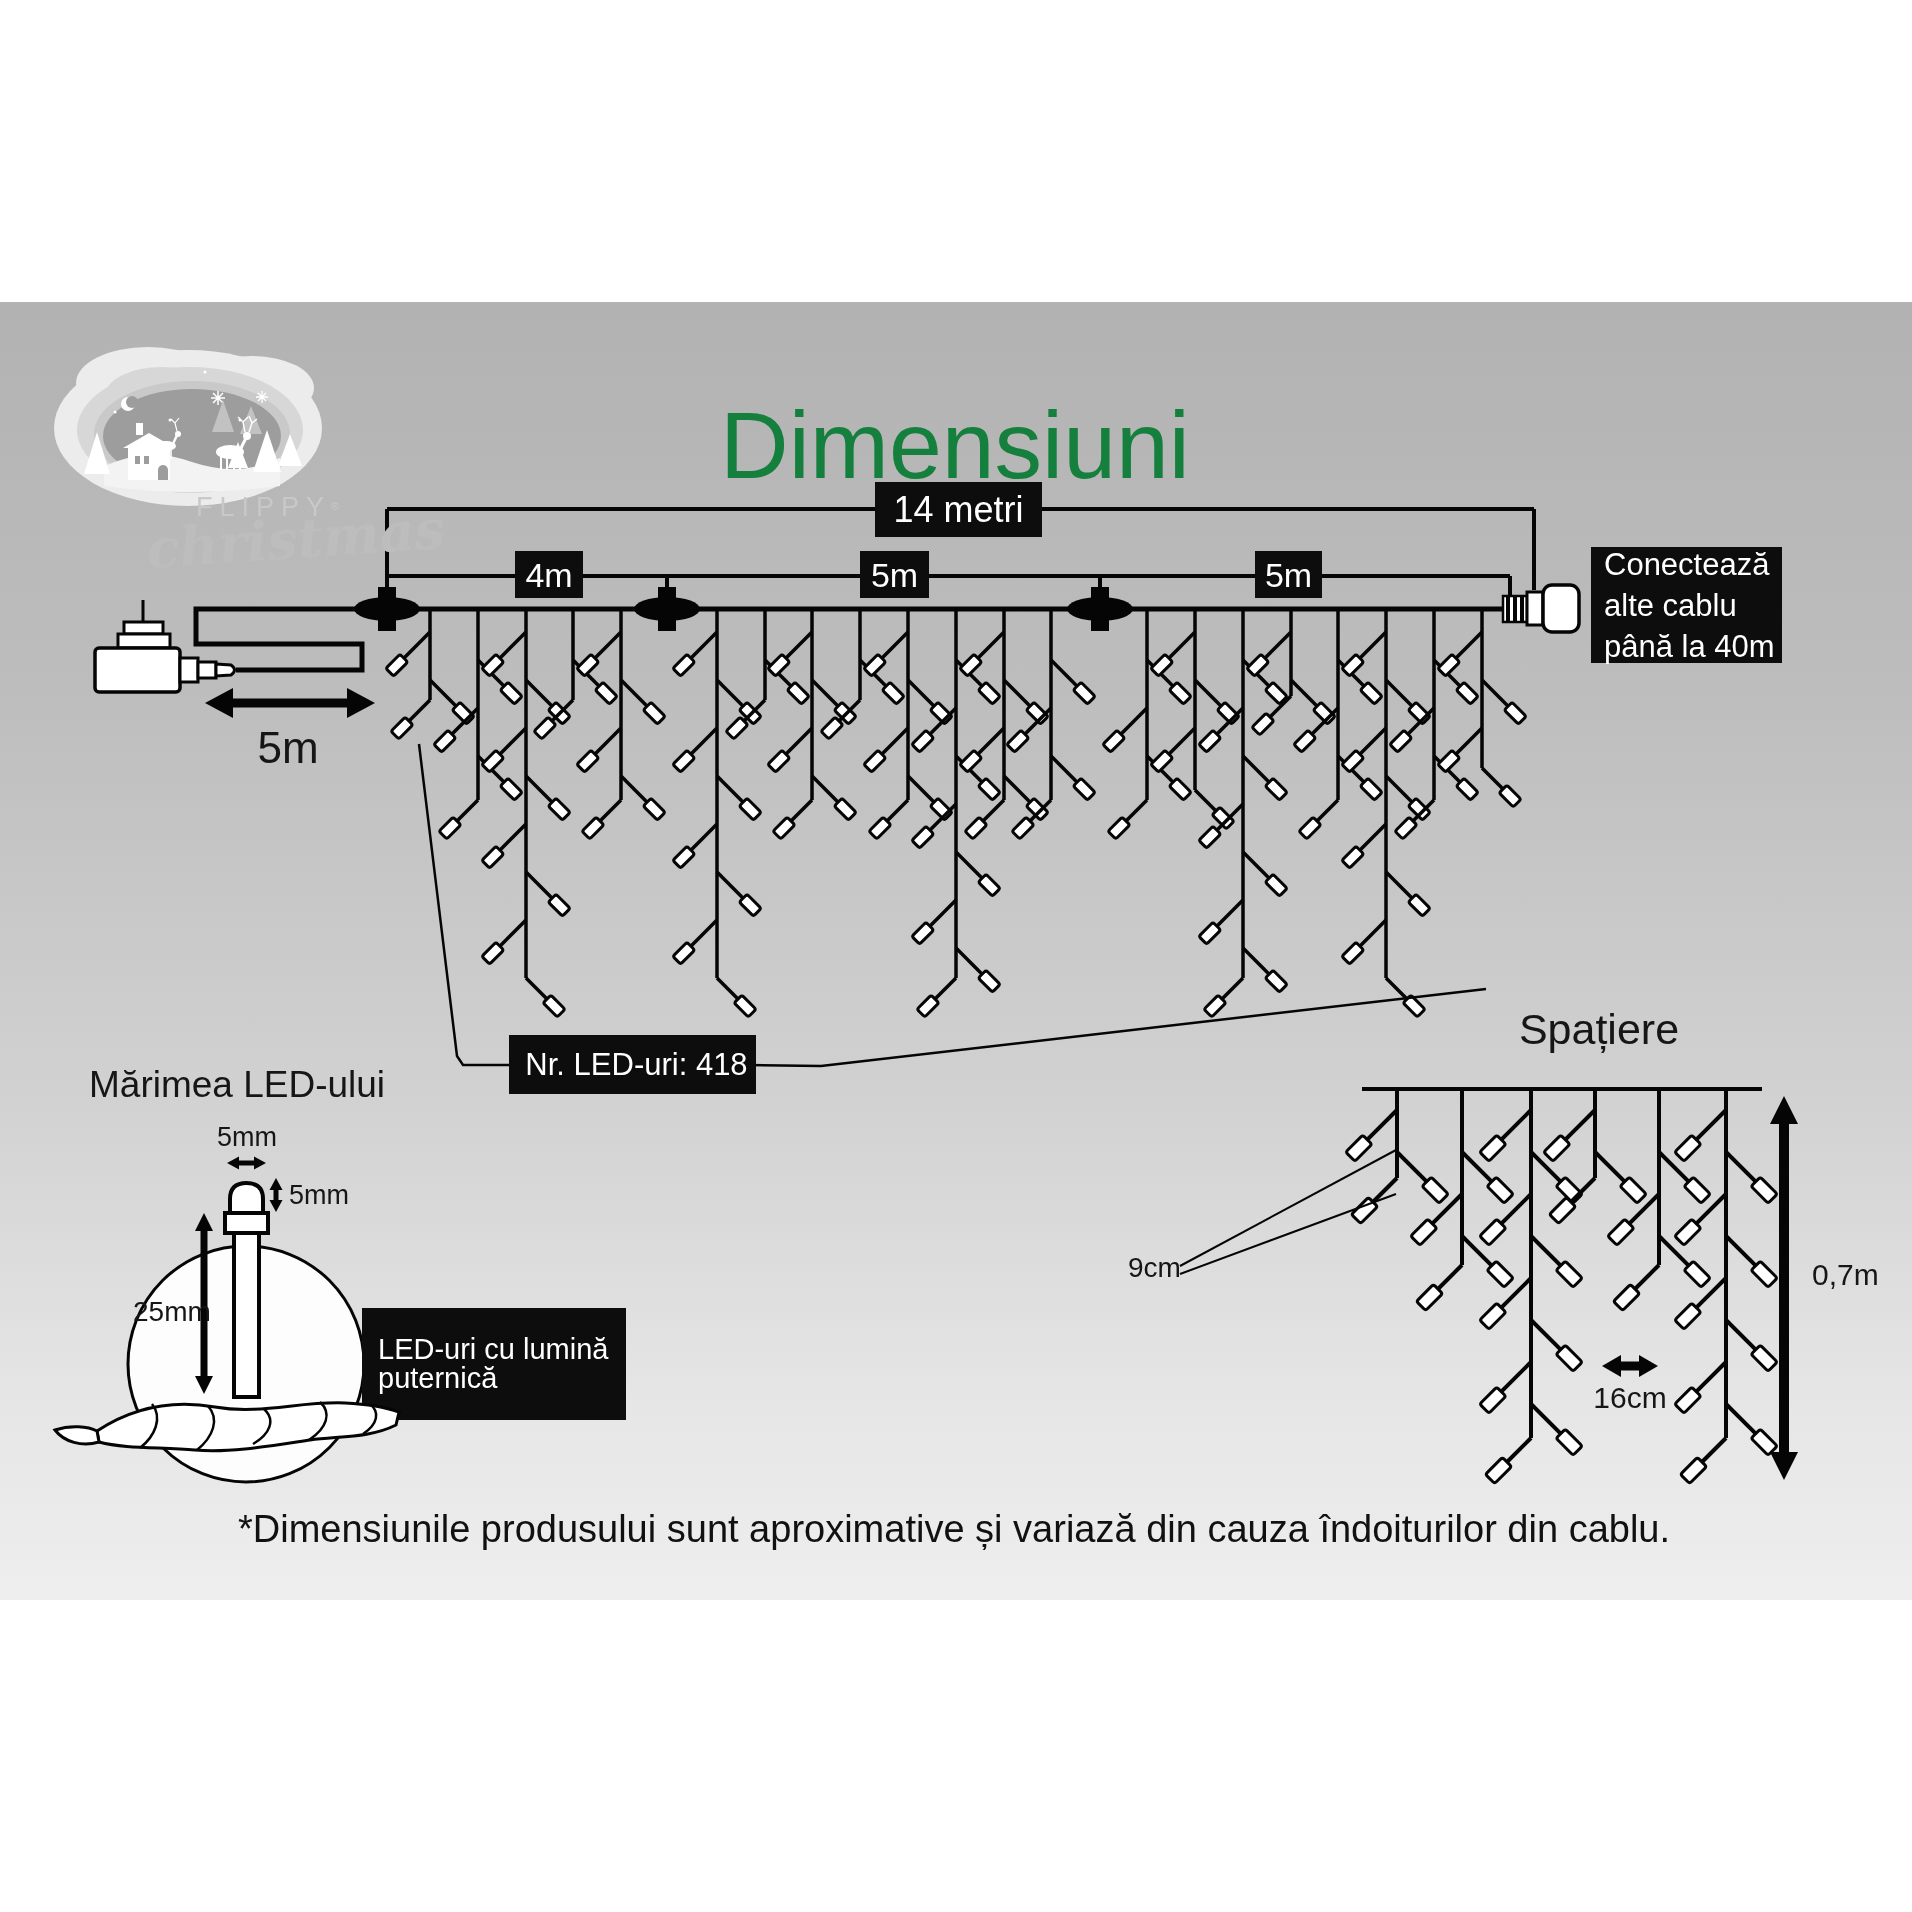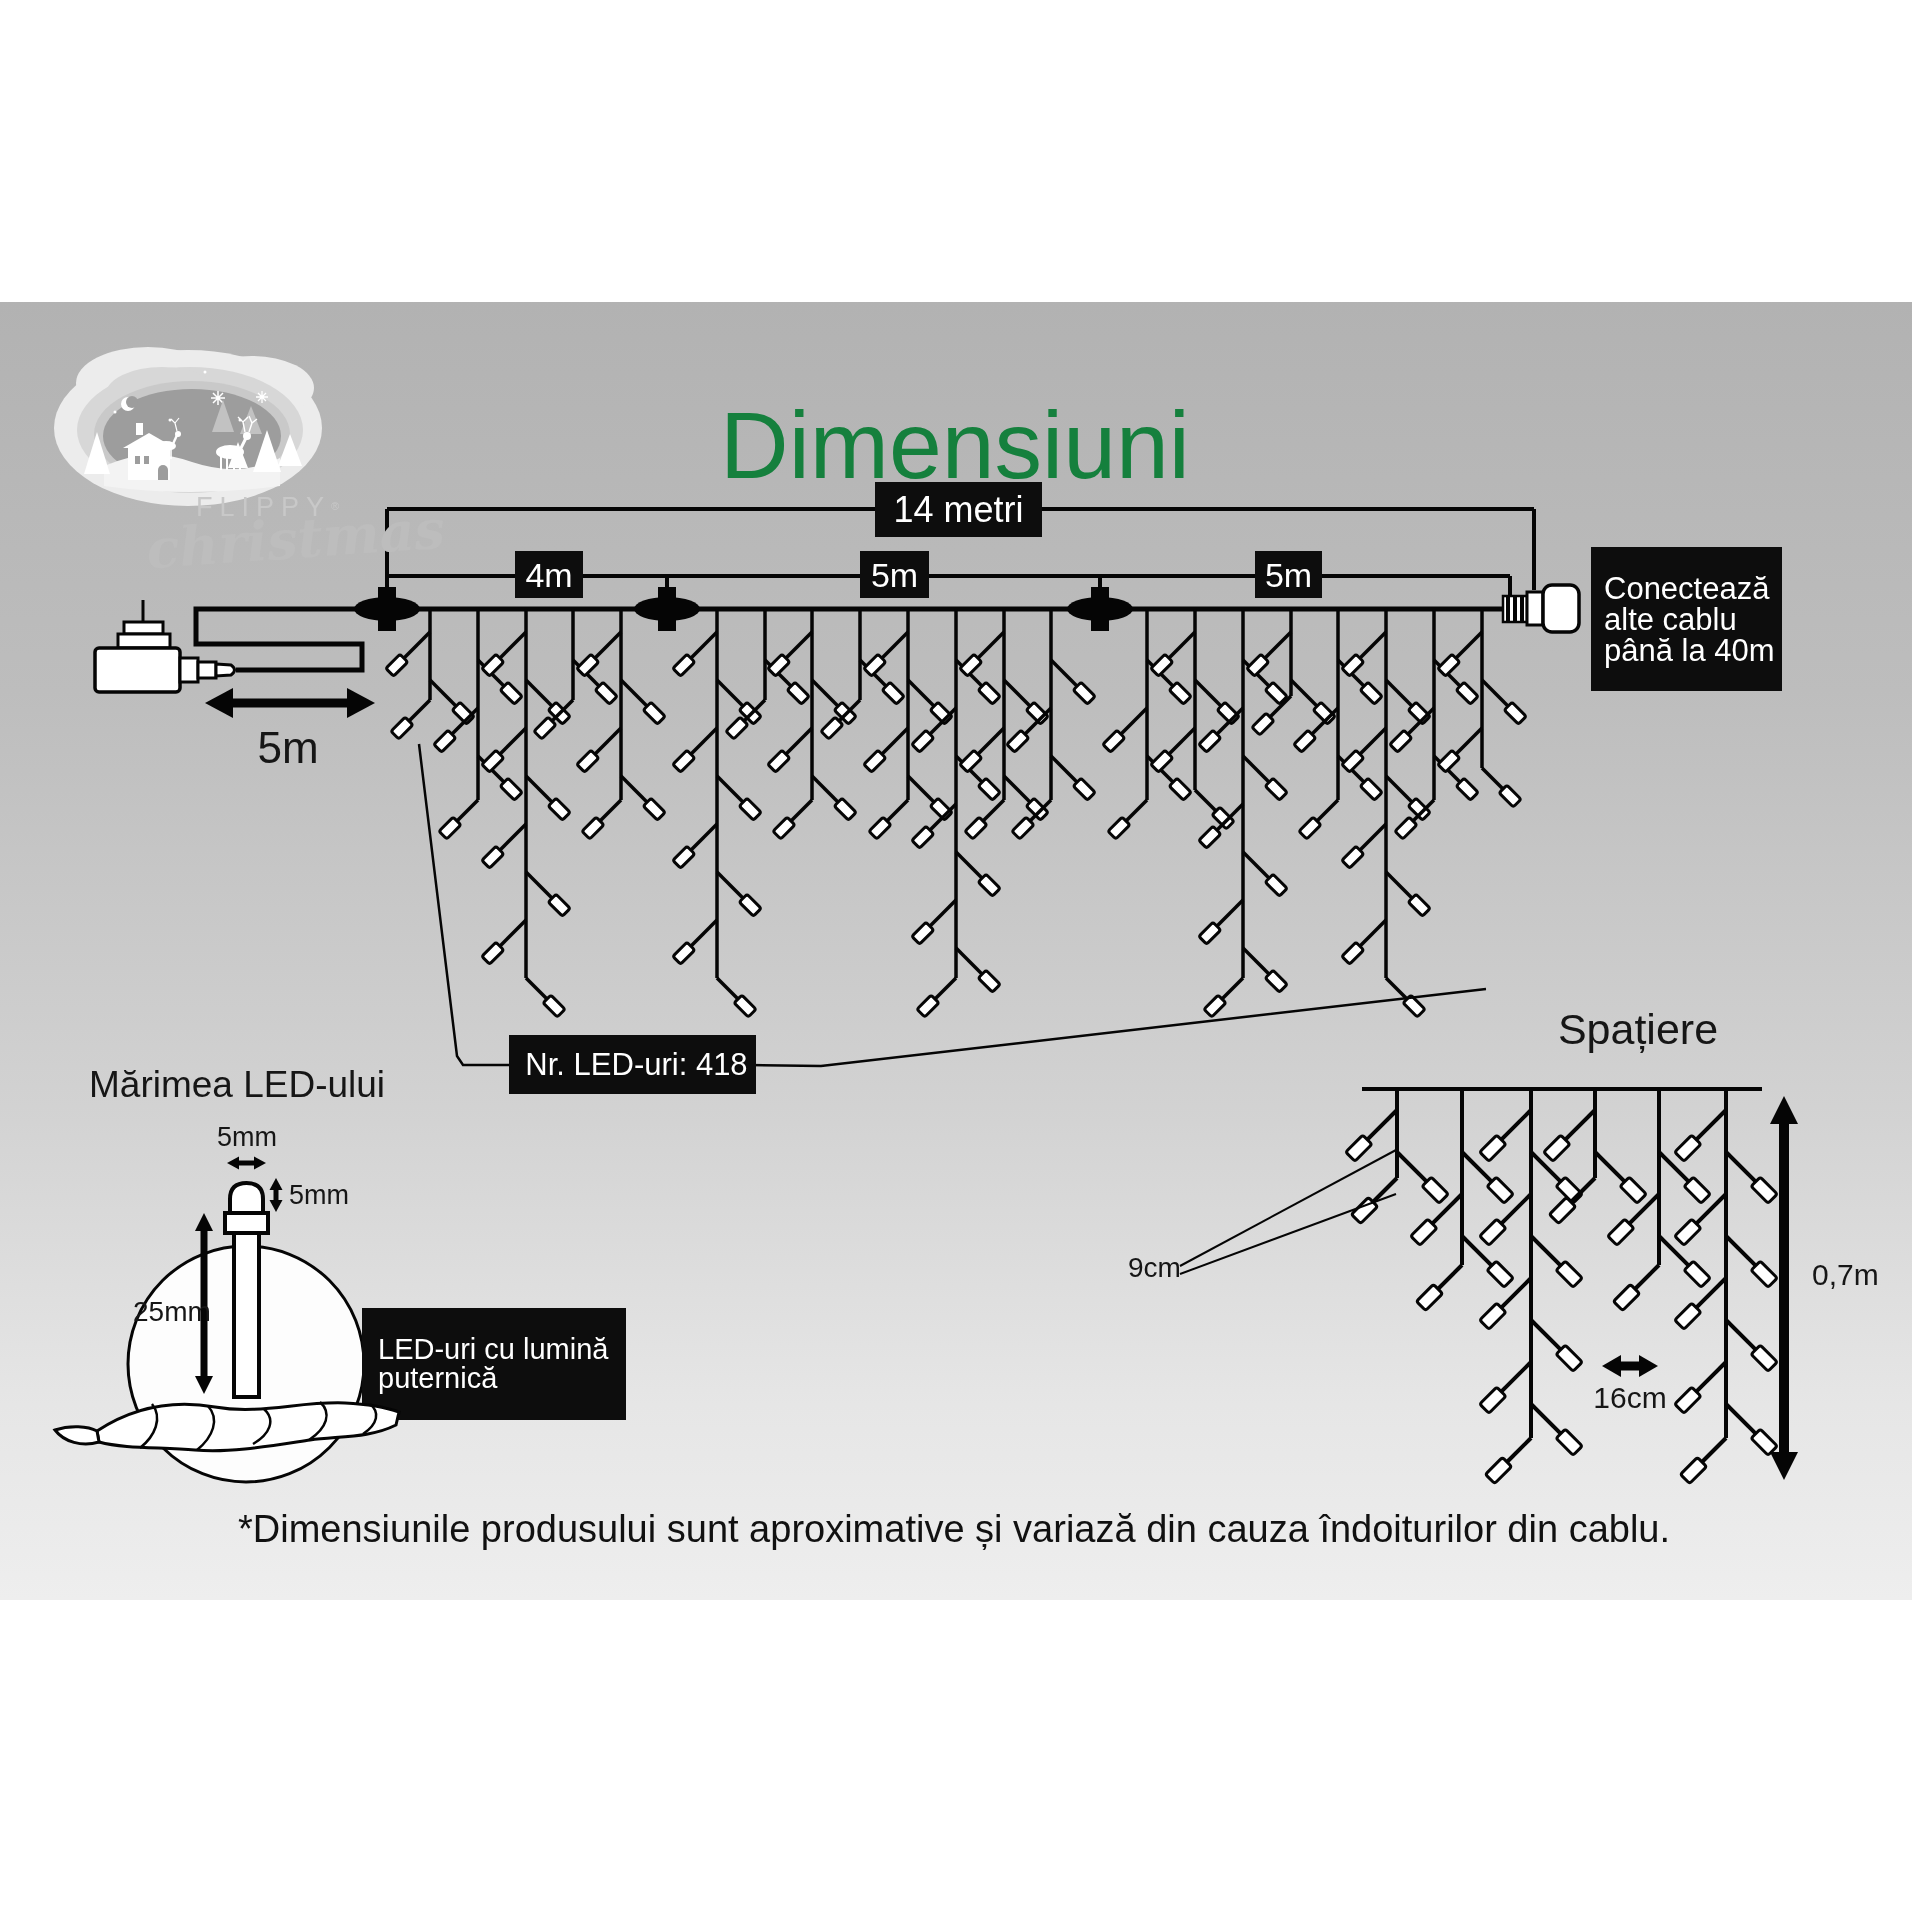--- a/index.html
+++ b/index.html
@@ -13,31 +13,31 @@
   .tag{position:absolute;z-index:4;background:#0d0d0d;color:#ffffff;display:flex;
        align-items:center;justify-content:center;line-height:1;}
   .lbl{position:absolute;z-index:4;color:#161616;line-height:1;white-space:nowrap;}
   .ctr{transform:translateX(-50%);}
   
   #tag-total{left:875px;top:482px;width:167px;height:55px;font-size:36px;}
   #tag-seg0{left:515px;top:551px;width:68px;height:47px;font-size:34px;}
   #tag-seg1{left:860px;top:551px;width:69px;height:47px;font-size:34px;}
   #tag-seg2{left:1255px;top:551px;width:67px;height:47px;font-size:34px;}
   #tag-ledcount{left:509px;top:1035px;width:239px;height:59px;font-size:31px;padding-left:8px;}
-  #tag-connect{left:1591px;top:547px;width:191px;height:144px;font-size:31px;
+  #tag-connect{left:1591px;top:547px;width:191px;height:116px;font-size:31px;
                flex-direction:column;align-items:flex-start;justify-content:center;
-               padding-left:13px;box-sizing:border-box;}
+               padding-left:13px;box-sizing:border-box;gap:10px;}
   #tag-lednote{left:362px;top:1308px;width:264px;height:112px;font-size:29px;
                flex-direction:column;align-items:flex-start;justify-content:center;
                padding-left:16px;box-sizing:border-box;}
   
   #page-title{left:955px;top:398px;font-size:95px;color:#15803d;}
   #lead-5m{left:288px;top:726px;font-size:44px;}
   #marimea-title{left:89px;top:1066px;font-size:37px;}
-  #spatiere-title{left:1638px;top:1008px;font-size:43px;}
+  #spatiere-title{left:1599px;top:1008px;font-size:43px;}
   #lbl-5mm-w{left:247px;top:1124px;font-size:27px;}
   #lbl-5mm-h{left:289px;top:1182px;font-size:27px;}
   #lbl-25mm{left:133px;top:1298px;font-size:28px;}
   #lbl-9cm{left:1128px;top:1254px;font-size:28px;}
   #lbl-16cm{left:1630px;top:1383px;font-size:30px;}
   #lbl-07m{left:1812px;top:1260px;font-size:30px;}
   #disclaimer{left:954px;top:1510px;font-size:38px;color:#111;}
   
   #logo-flippy{left:196px;top:494px;font-size:27px;letter-spacing:7px;color:#c8c8c8;
                font-weight:400;z-index:4;}

